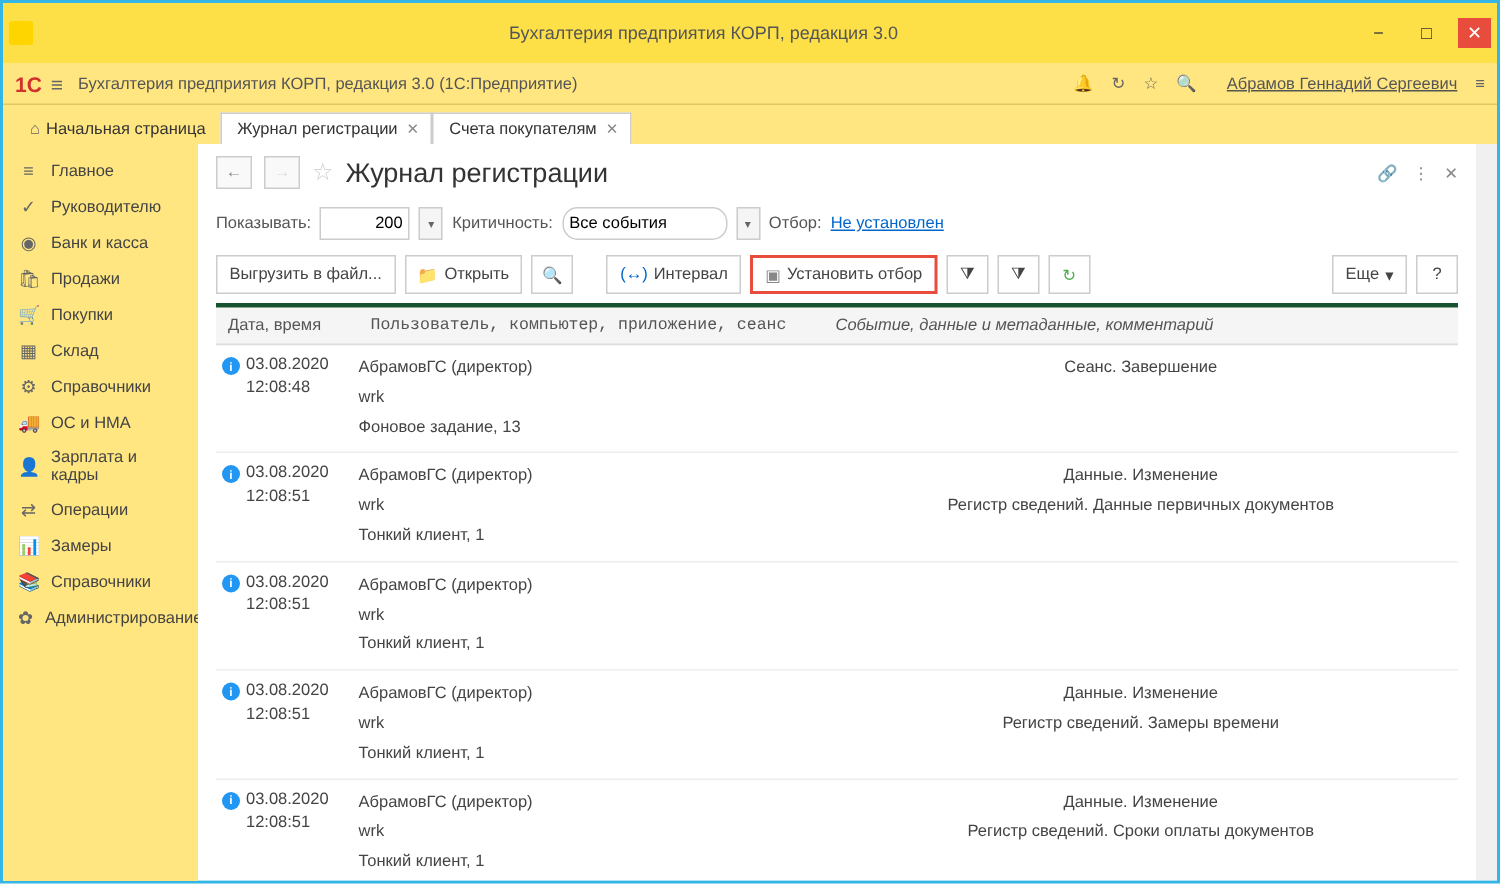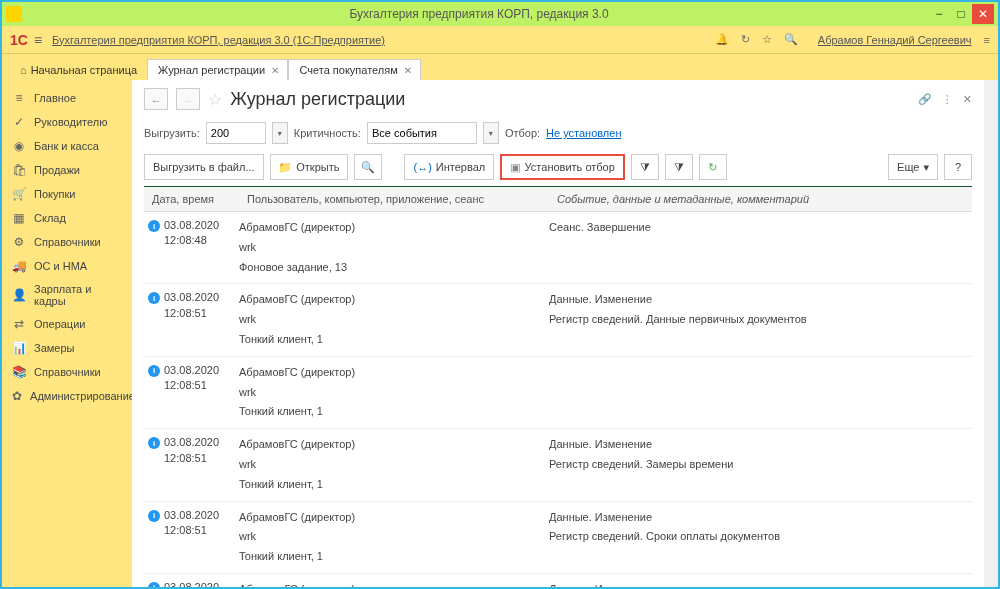--- a/index.html
+++ b/index.html
@@ -1,26 +1,26 @@
 <!DOCTYPE html>
 <html><head>
 <meta charset="utf-8">
 <style>
 * { margin: 0; padding: 0; box-sizing: border-box; font-family: Arial, sans-serif; }
 body { background: #33b5e5; padding: 2px; font-size: 11px; color: #333; }
 .window { background: #fff; width: 996px; height: 585px; display: flex; flex-direction: column; }
-.titlebar { background: #bef264; height: 24px; display: flex; align-items: center; padding: 0 4px; }
+.titlebar { background: #fde047; height: 40px; display: flex; align-items: center; padding: 0 4px; gap: 10px; }
 .titlebar-icon { width: 16px; height: 16px; background: #ffd500; border-radius: 2px; margin-right: 8px; }
 .titlebar-title { flex: 1; text-align: center; font-size: 12px; color: #555; }
 .win-btn { width: 22px; height: 20px; display: flex; align-items: center; justify-content: center; cursor: pointer; font-size: 12px; }
 .win-btn.close { background: #e74c3c; color: #fff; }
 .menubar { background: #ffe680; height: 28px; display: flex; align-items: center; padding: 0 8px; border-bottom: 1px solid #e0c860; }
 .logo-1c { color: #d32f2f; font-weight: bold; font-size: 14px; margin-right: 6px; }
 .hamburger { margin-right: 10px; cursor: pointer; color: #666; font-size: 14px; }
-.app-title { flex: 1; font-size: 11px; color: #555; text-decoration: underline; }
+.app-title { flex: 1; font-size: 11px; color: #555; }
 .menubar-icons { display: flex; gap: 12px; align-items: center; color: #666; }
 .menubar-icons span { cursor: pointer; }
 .user-name { font-size: 11px; color: #555; margin-left: 8px; text-decoration: underline; }
 .tabs { background: #ffe680; height: 26px; display: flex; align-items: flex-end; padding: 0 8px; }
 .home-tab { display: flex; align-items: center; gap: 4px; padding: 4px 10px; cursor: pointer; font-size: 11px; }
 .home-icon { color: #666; }
 .tab { background: #fff; padding: 4px 8px 4px 10px; border-top: 1px solid #ccc; border-left: 1px solid #ccc; border-right: 1px solid #ccc; font-size: 11px; display: flex; align-items: center; gap: 6px; cursor: pointer; }
 .tab .close-x { color: #888; cursor: pointer; font-size: 10px; }
 .main-area { flex: 1; display: flex; overflow: hidden; }
 .sidebar { width: 130px; background: #ffe680; padding: 6px 0; overflow-y: auto; }
@@ -36,31 +36,31 @@
 .filter-row { padding: 4px 12px; display: flex; align-items: center; gap: 6px; font-size: 11px; }
 .filter-row label { color: #555; }
 .filter-input { border: 1px solid #ccc; height: 22px; padding: 0 4px; font-size: 11px; }
 .dropdown-btn { border: 1px solid #ccc; height: 22px; width: 16px; background: #f5f5f5; cursor: pointer; font-size: 8px; color: #666; }
 .filter-link { color: #0066cc; text-decoration: underline; cursor: pointer; }
 .toolbar { padding: 6px 12px; display: flex; gap: 6px; align-items: center; }
 .tb-btn { border: 1px solid #ccc; background: #fff; height: 26px; padding: 0 8px; font-size: 11px; cursor: pointer; display: flex; align-items: center; gap: 4px; color: #444; }
 .tb-btn.icon-only { padding: 0; width: 28px; justify-content: center; }
 .tb-btn.highlight { border: 2px solid #e74c3c; }
 .toolbar-spacer { flex: 1; }
-.table-area { flex: 1; overflow: auto; border-top: 1px solid #14532d; margin: 0 12px; }
+.table-area { flex: 1; overflow: auto; border-top: 3px solid #14532d; margin: 0 12px; }
 .table-header { display: flex; background: #f5f5f5; border-bottom: 1px solid #ddd; font-size: 11px; color: #555; position: sticky; top: 0; }
 .col-date { width: 95px; padding: 6px 8px; }
-.col-user { width: 310px; padding: 6px 8px; }
+.col-user { width: 310px; padding: 6px 8px; font-family: Liberation Mono, monospace; }
 .col-event { flex: 1; padding: 6px 8px; font-style: italic; }
 .log-row { display: flex; border-bottom: 1px solid #eee; font-size: 11px; padding: 6px 0; }
 .log-icon { width: 20px; padding-left: 4px; padding-top: 2px; }
 .info-circle { width: 12px; height: 12px; background: #2196f3; border-radius: 50%; color: #fff; font-size: 8px; display: flex; align-items: center; justify-content: center; font-weight: bold; }
 .log-date { width: 75px; color: #444; line-height: 1.4; }
 .log-user { width: 310px; color: #444; line-height: 1.8; }
-.log-event { flex: 1; color: #444; line-height: 1.8; }
+.log-event { flex: 1; color: #444; line-height: 1.8; text-align: center; }
 .scrollbar-stub { width: 14px; background: #f0f0f0; }
 </style>
 </head>
 <body>
 
 <div class="window">
   <div class="titlebar">
     <div class="titlebar-icon"></div>
     <div class="titlebar-title">Бухгалтерия предприятия КОРП, редакция 3.0</div>
     <div class="win-btn">−</div>
@@ -160,25 +160,25 @@
         <span class="star-icon">☆</span>
         <span class="page-title">Журнал регистрации</span>
         <div class="header-actions">
           <span>🔗</span>
           <span>⋮</span>
           <span>✕</span>
         </div>
       </div>
 
       <div class="filter-row">
-        <label>Выгрузить:</label>
-        <input class="filter-input" style="width: 60px; text-align: left;" value="200">
+        <label>Показывать:</label>
+        <input class="filter-input" style="width: 60px; text-align: right;" value="200">
         <button class="dropdown-btn">▾</button>
         <label>Критичность:</label>
-        <input class="filter-input" style="width: 110px;" value="Все события">
+        <input class="filter-input" style="width: 110px; border-radius: 10px;" value="Все события">
         <button class="dropdown-btn">▾</button>
         <label>Отбор:</label>
         <span class="filter-link">Не установлен</span>
       </div>
 
       <div class="toolbar">
         <button class="tb-btn">
             <span>Выгрузить в файл...</span>
           </button>
         <button class="tb-btn">

